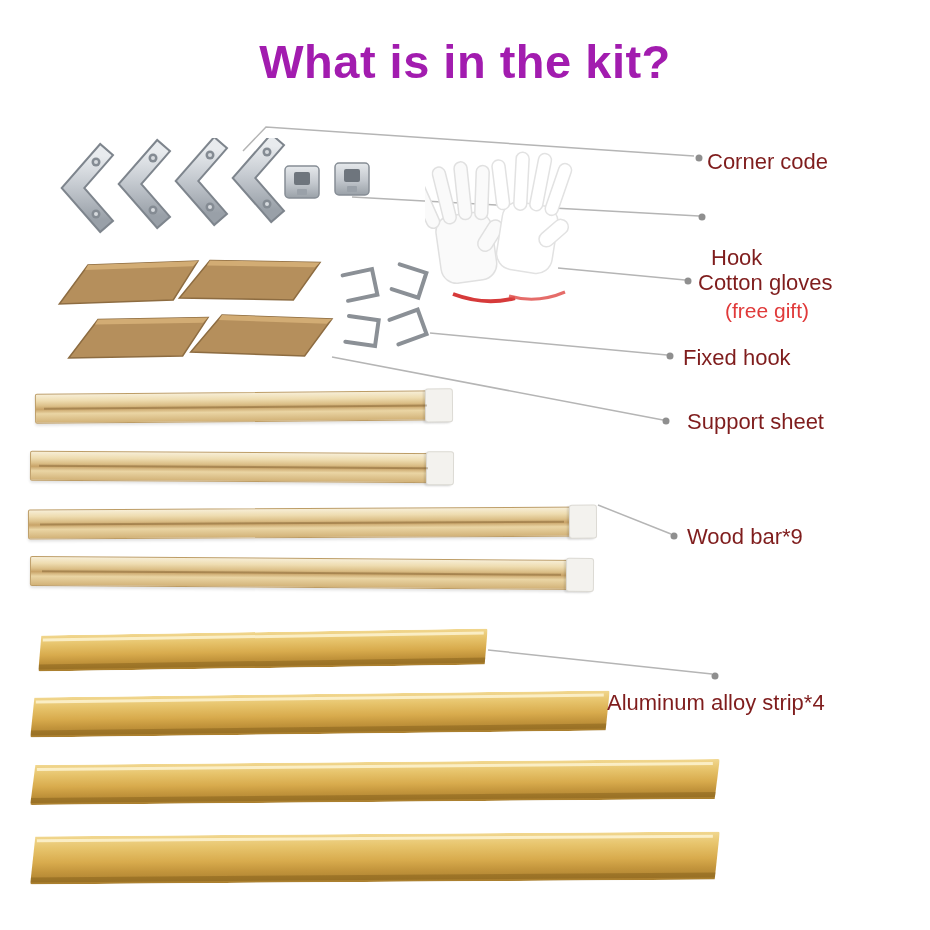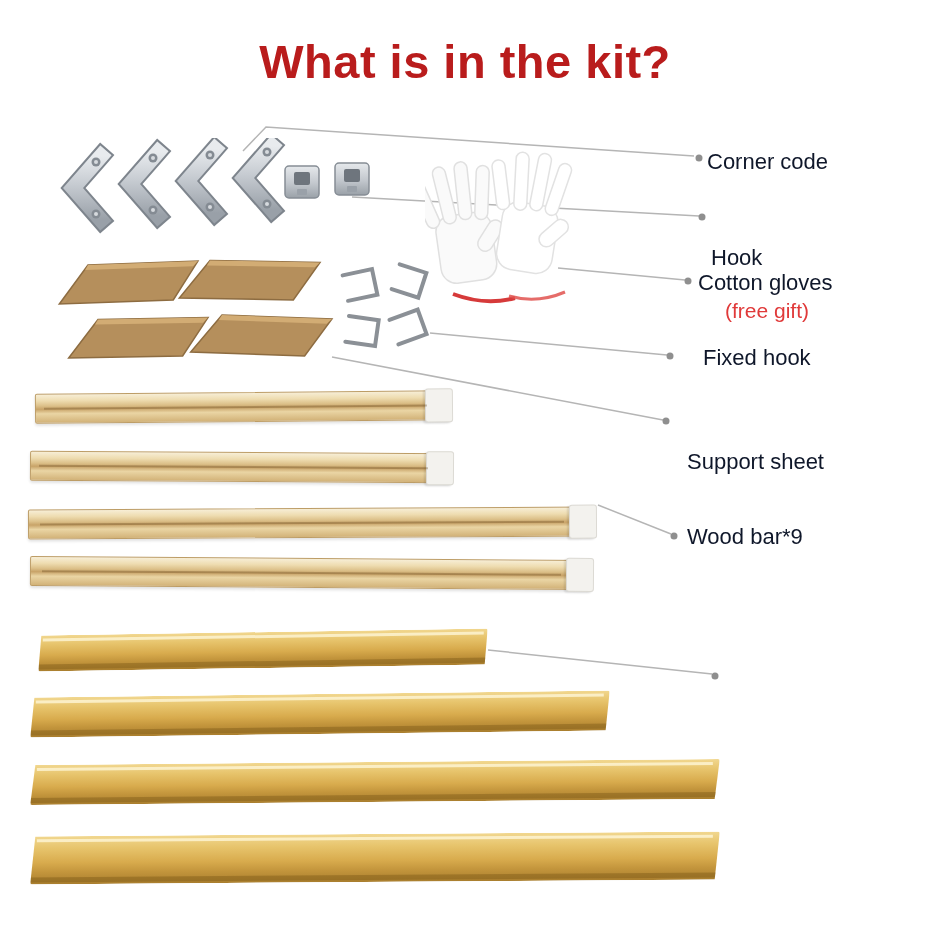--- a/index.html
+++ b/index.html
@@ -3,37 +3,37 @@
 <meta charset="utf-8">
 <style>
   * { margin:0; padding:0; box-sizing:border-box; }
   html,body { background:#ffffff; }
   #app {
     position:relative; width:930px; height:930px; overflow:hidden;
     background:#ffffff; font-family:"Liberation Sans", sans-serif;
   }
   .title {
     position:absolute; top:34px; left:0; width:100%;
-    text-align:center; font-size:47px; font-weight:700; color:#b91c1c;
+    text-align:center; font-size:47px; font-weight:700; color:#a21caf;
     letter-spacing:0.5px;
   }
   .overlay { position:absolute; left:0; top:0; pointer-events:none; }
   .item { position:absolute; }
 
   
   .label {
-    position:absolute; font-size:22px; color:#0f172a; white-space:nowrap;
+    position:absolute; font-size:22px; color:#7f1d1d; white-space:nowrap;
   }
   .label.red { color:#e03a3a; font-size:21px;margin-left:9px; }
   .lbl-corner   { left:707px; top:149px; }
   .lbl-hook     { left:711px; top:205px;margin-top:40px; }
   .lbl-gloves   { left:698px; top:270px;text-align:center; }
   .lbl-gift     { left:716px; top:299px; }
-  .lbl-fixed    { left:683px; top:345px;margin-left:20px; }
-  .lbl-support  { left:687px; top:409px;margin-top:40px; }
+  .lbl-fixed    { left:683px; top:345px; }
+  .lbl-support  { left:687px; top:409px; }
   .lbl-wood     { left:687px; top:524px; }
   .lbl-alu      { left:607px; top:690px; }
 
   
   .wood-bar {
     position:absolute; height:30px; border-radius:2px;
     background: linear-gradient(180deg,#f7eed6 0%,#eedcb0 22%,#dcc089 40%,#c8a368 52%,#ead5a4 68%,#d2b278 100%);
     border:1px solid #bd9d66;
     box-shadow:0 2px 3px rgba(0,0,0,0.12);
   }
@@ -198,14 +198,15 @@
   <div class="alu-strip as3"></div>
   <div class="alu-strip as4"></div>
 
   <span class="label lbl-corner">Corner code</span>
   <span class="label lbl-hook">Hook</span>
   <span class="label lbl-gloves">Cotton gloves</span>
   <span class="label red lbl-gift">(free gift)</span>
   <span class="label lbl-fixed">Fixed hook</span>
   <span class="label lbl-support">Support sheet</span>
   <span class="label lbl-wood">Wood bar*9</span>
+  <span class="label lbl-alu">Aluminum alloy strip*4</span>
 
 </div>
 
 </body></html>

